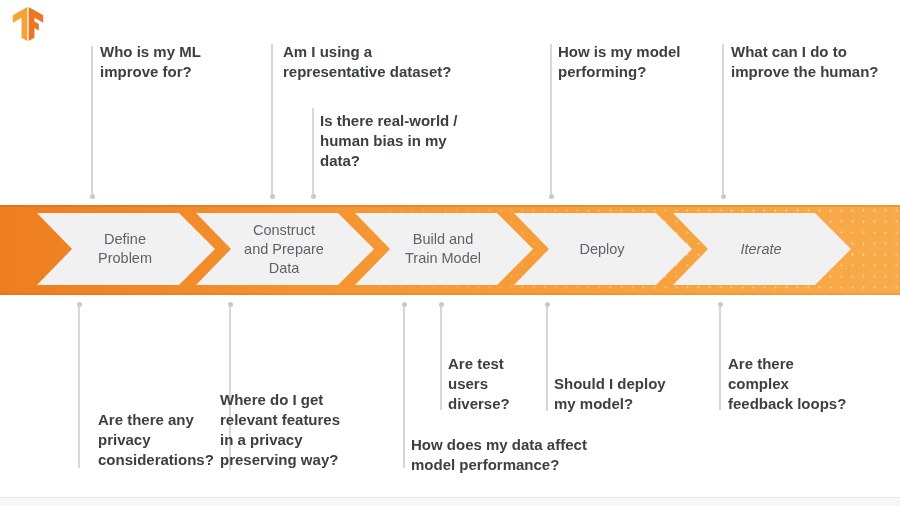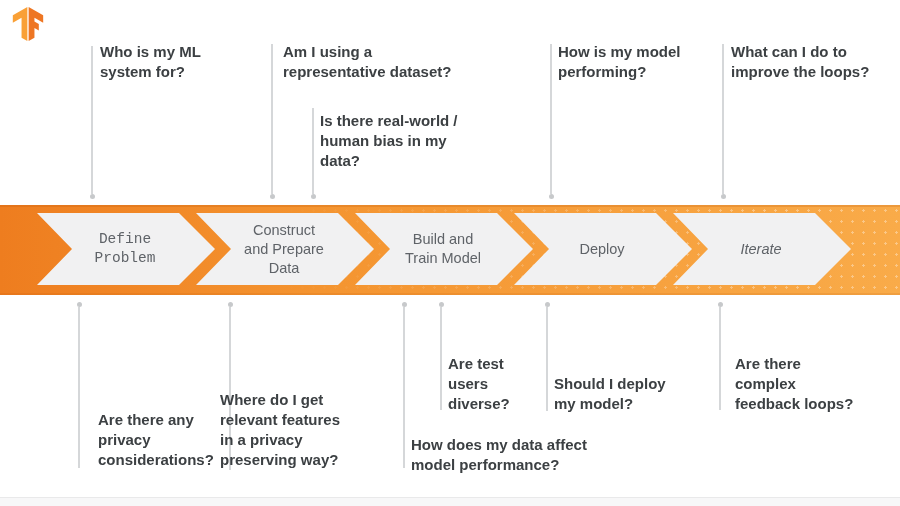--- a/index.html
+++ b/index.html
@@ -23,21 +23,21 @@
   }
 
   
   .chevron{
     position:absolute;top:213px;width:178px;height:72px;
     background:var(--chevron-fill,#f1f1f2);
     clip-path:polygon(0 0,calc(100% - 36px) 0,100% 50%,calc(100% - 36px) 100%,0 100%,35px 50%);
     display:flex;align-items:center;justify-content:center;
     padding-left:30px;padding-right:32px;box-sizing:border-box;
   }
-  .c1{left:37px;clip-path:polygon(0 0,calc(100% - 36px) 0,100% 50%,calc(100% - 36px) 100%,0 100%,35px 50%);font-family:Liberation Mono, monospace;}
+  .c1{left:37px;clip-path:polygon(0 0,calc(100% - 36px) 0,100% 50%,calc(100% - 36px) 100%,0 100%,35px 50%);}
   .c2{left:196px;}
   .c3{left:355px;}
   .c4{left:514px;}
   .c5{left:673px;font-style:italic;}
   .stage-label{
     color:var(--stage-text,#5f6368);font-size:14.5px;line-height:19px;
     text-align:center;white-space:pre-line;
   }
 
   
@@ -76,21 +76,21 @@
   .qt1{left:100px;top:42px;}
   .qt2{left:283px;top:42px;}
   .qt3{left:320px;top:111px;}
   .qt4{left:558px;top:42px;}
   .qt5{left:731px;top:42px;}
   .qb1{left:86px;top:410px;margin-left:12px;}
   .qb2{left:220px;top:390px;}
   .qb3{left:448px;top:354px;}
   .qb4{left:554px;top:374px;}
   .qb5{left:411px;top:435px;}
-  .qb6{left:728px;top:354px;margin-left:7px;}
+  .qb6{left:728px;top:354px;}
 
   
   .tf-logo{position:absolute;left:11px;top:7px;width:34px;height:34px;}
   .bottom-strip{
     position:absolute;left:0;top:497px;width:900px;height:9px;
     background:#f7f7f8;border-top:1px solid #e9e9ea;box-sizing:border-box;
   }
 </style>
 </head>
 <body>
@@ -144,30 +144,30 @@
   <div class="vline lb5"></div>
   <div class="vline lb6"></div>
   <div class="dot db1"></div>
   <div class="dot db2"></div>
   <div class="dot db3"></div>
   <div class="dot db4"></div>
   <div class="dot db5"></div>
   <div class="dot db6"></div>
 
   <div class="q qt1">Who is my ML
-system for?</div>
+improve for?</div>
   <div class="q qt2">Am I using a
 representative dataset?</div>
   <div class="q qt4">How is my model
 performing?</div>
   <div class="q qt3">Is there real-world /
 human bias in my
 data?</div>
   <div class="q qt5">What can I do to
-improve the loops?</div>
+improve the human?</div>
 
   <div class="q qb1">Are there any
 privacy
 considerations?</div>
   <div class="q qb2">Where do I get
 relevant features
 in a privacy
 preserving way?</div>
   <div class="q qb5">How does my data affect
 model performance?</div>

